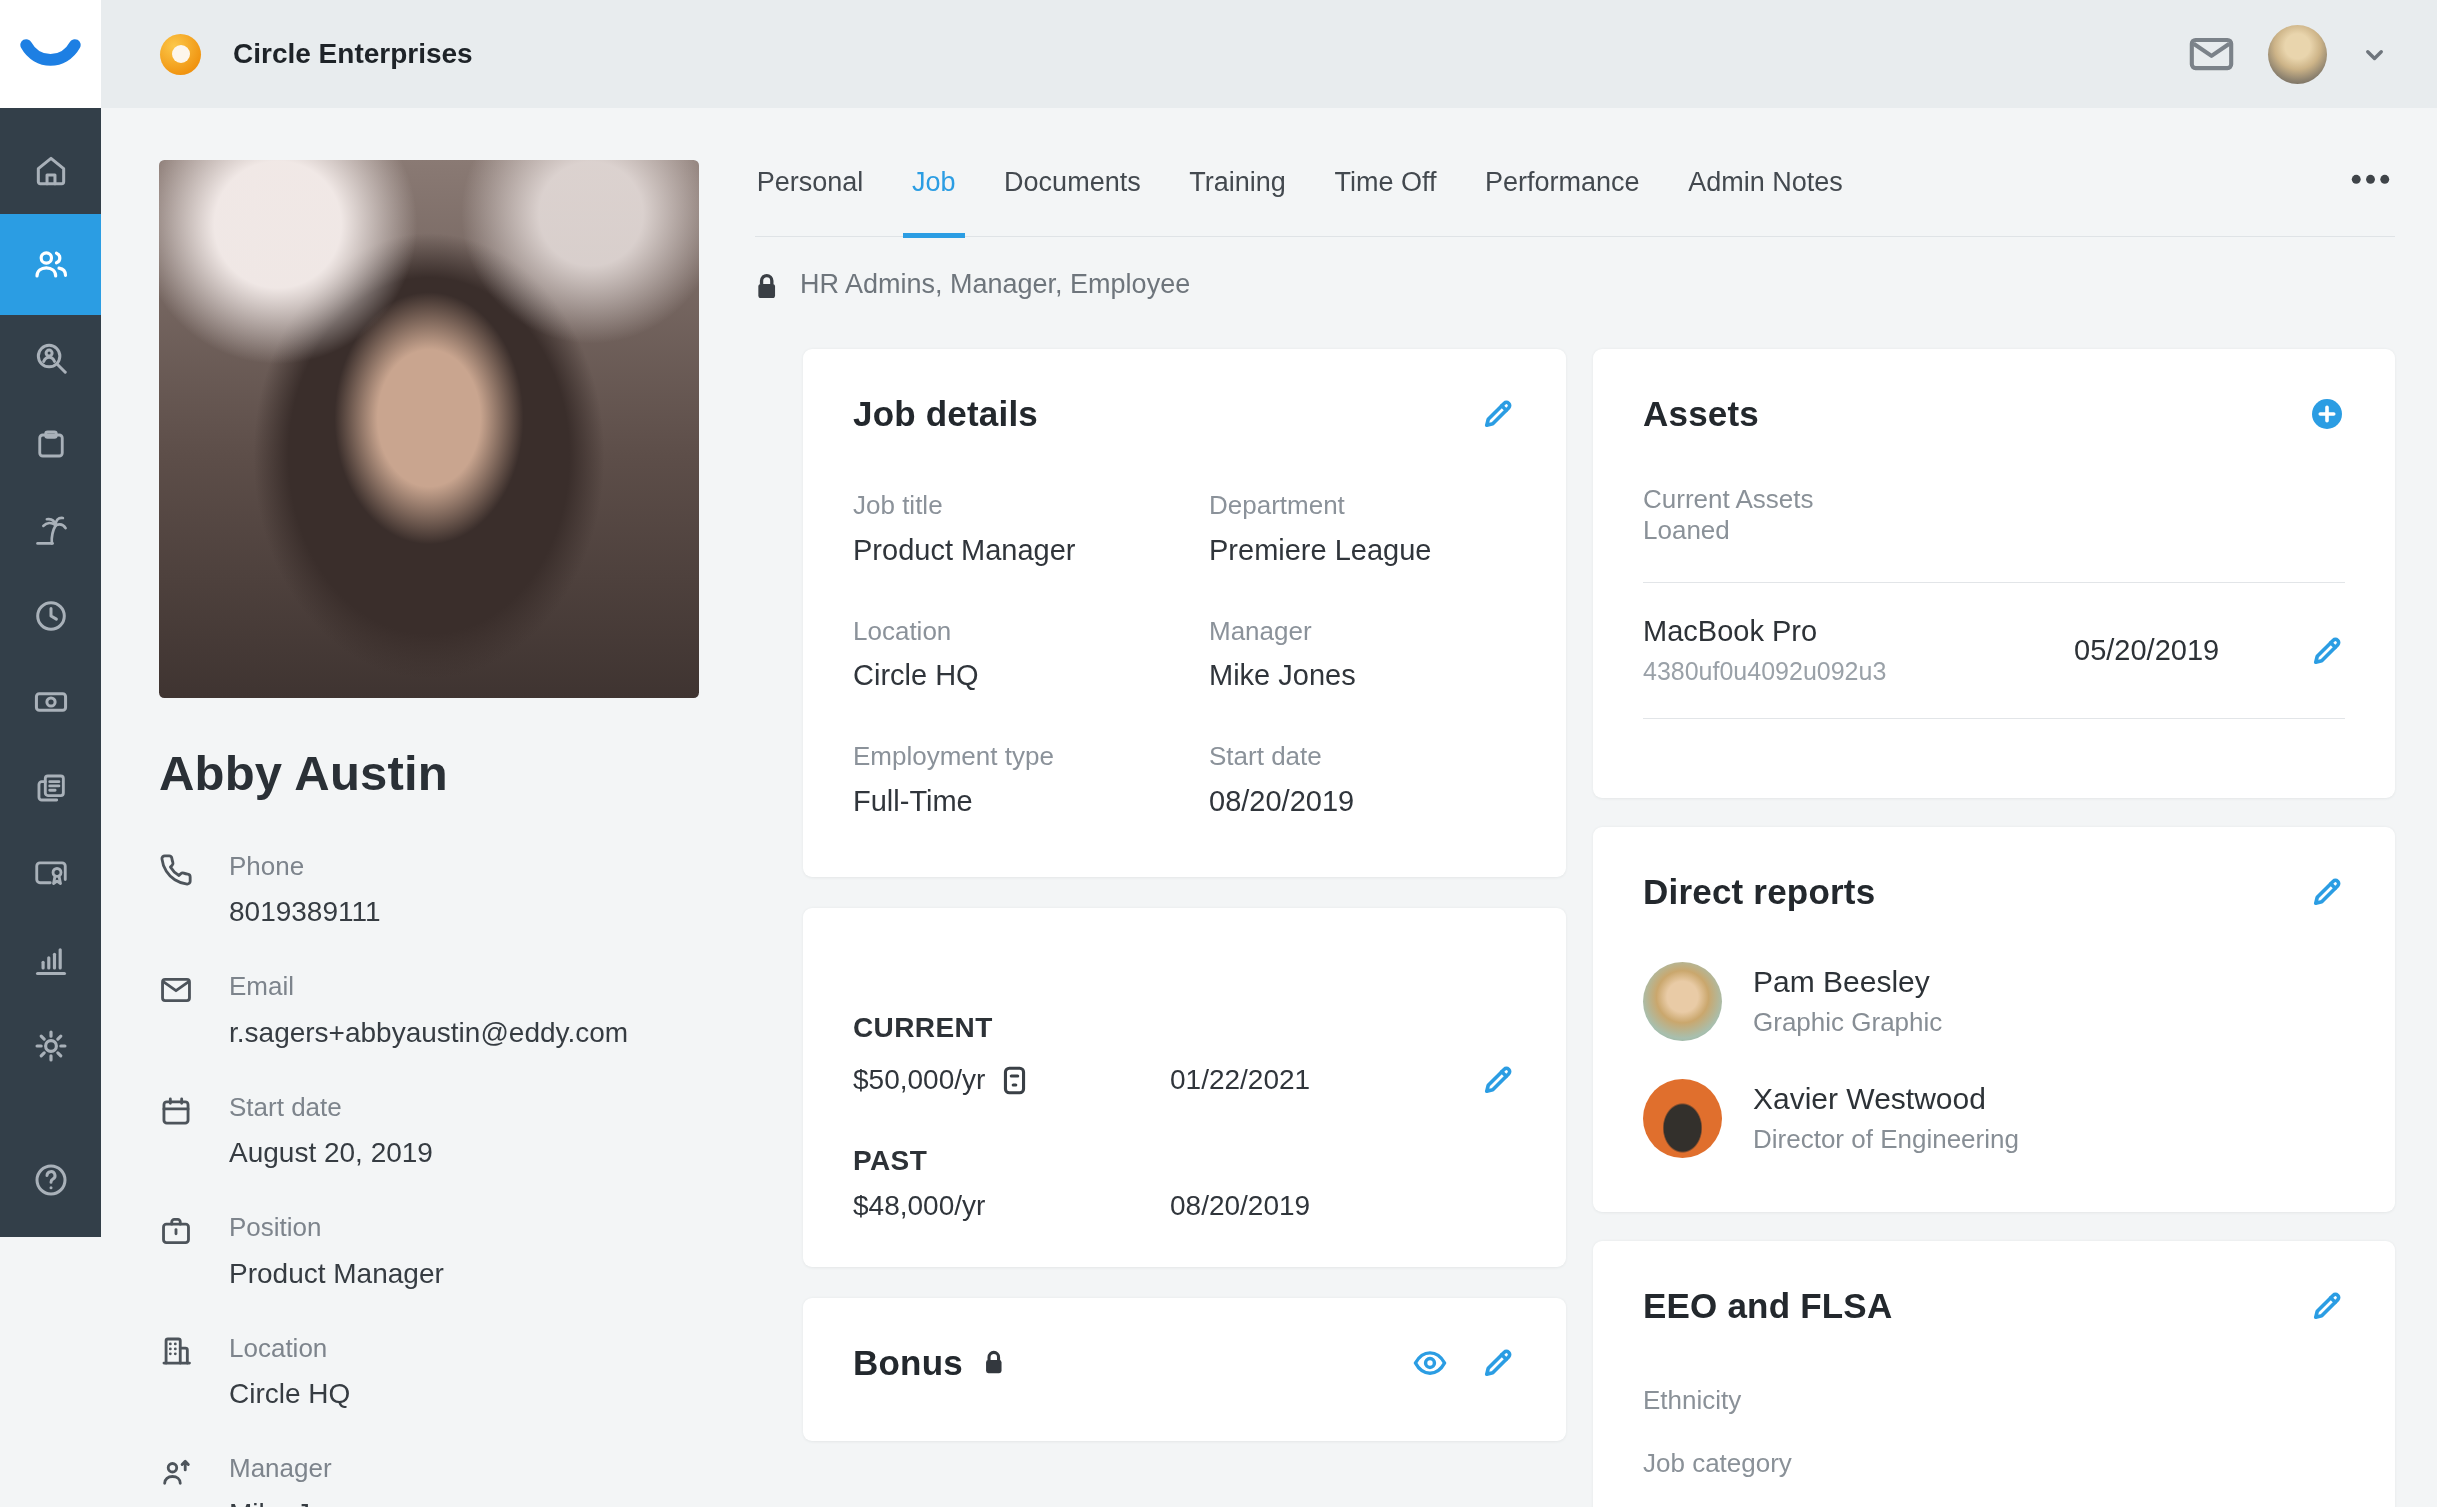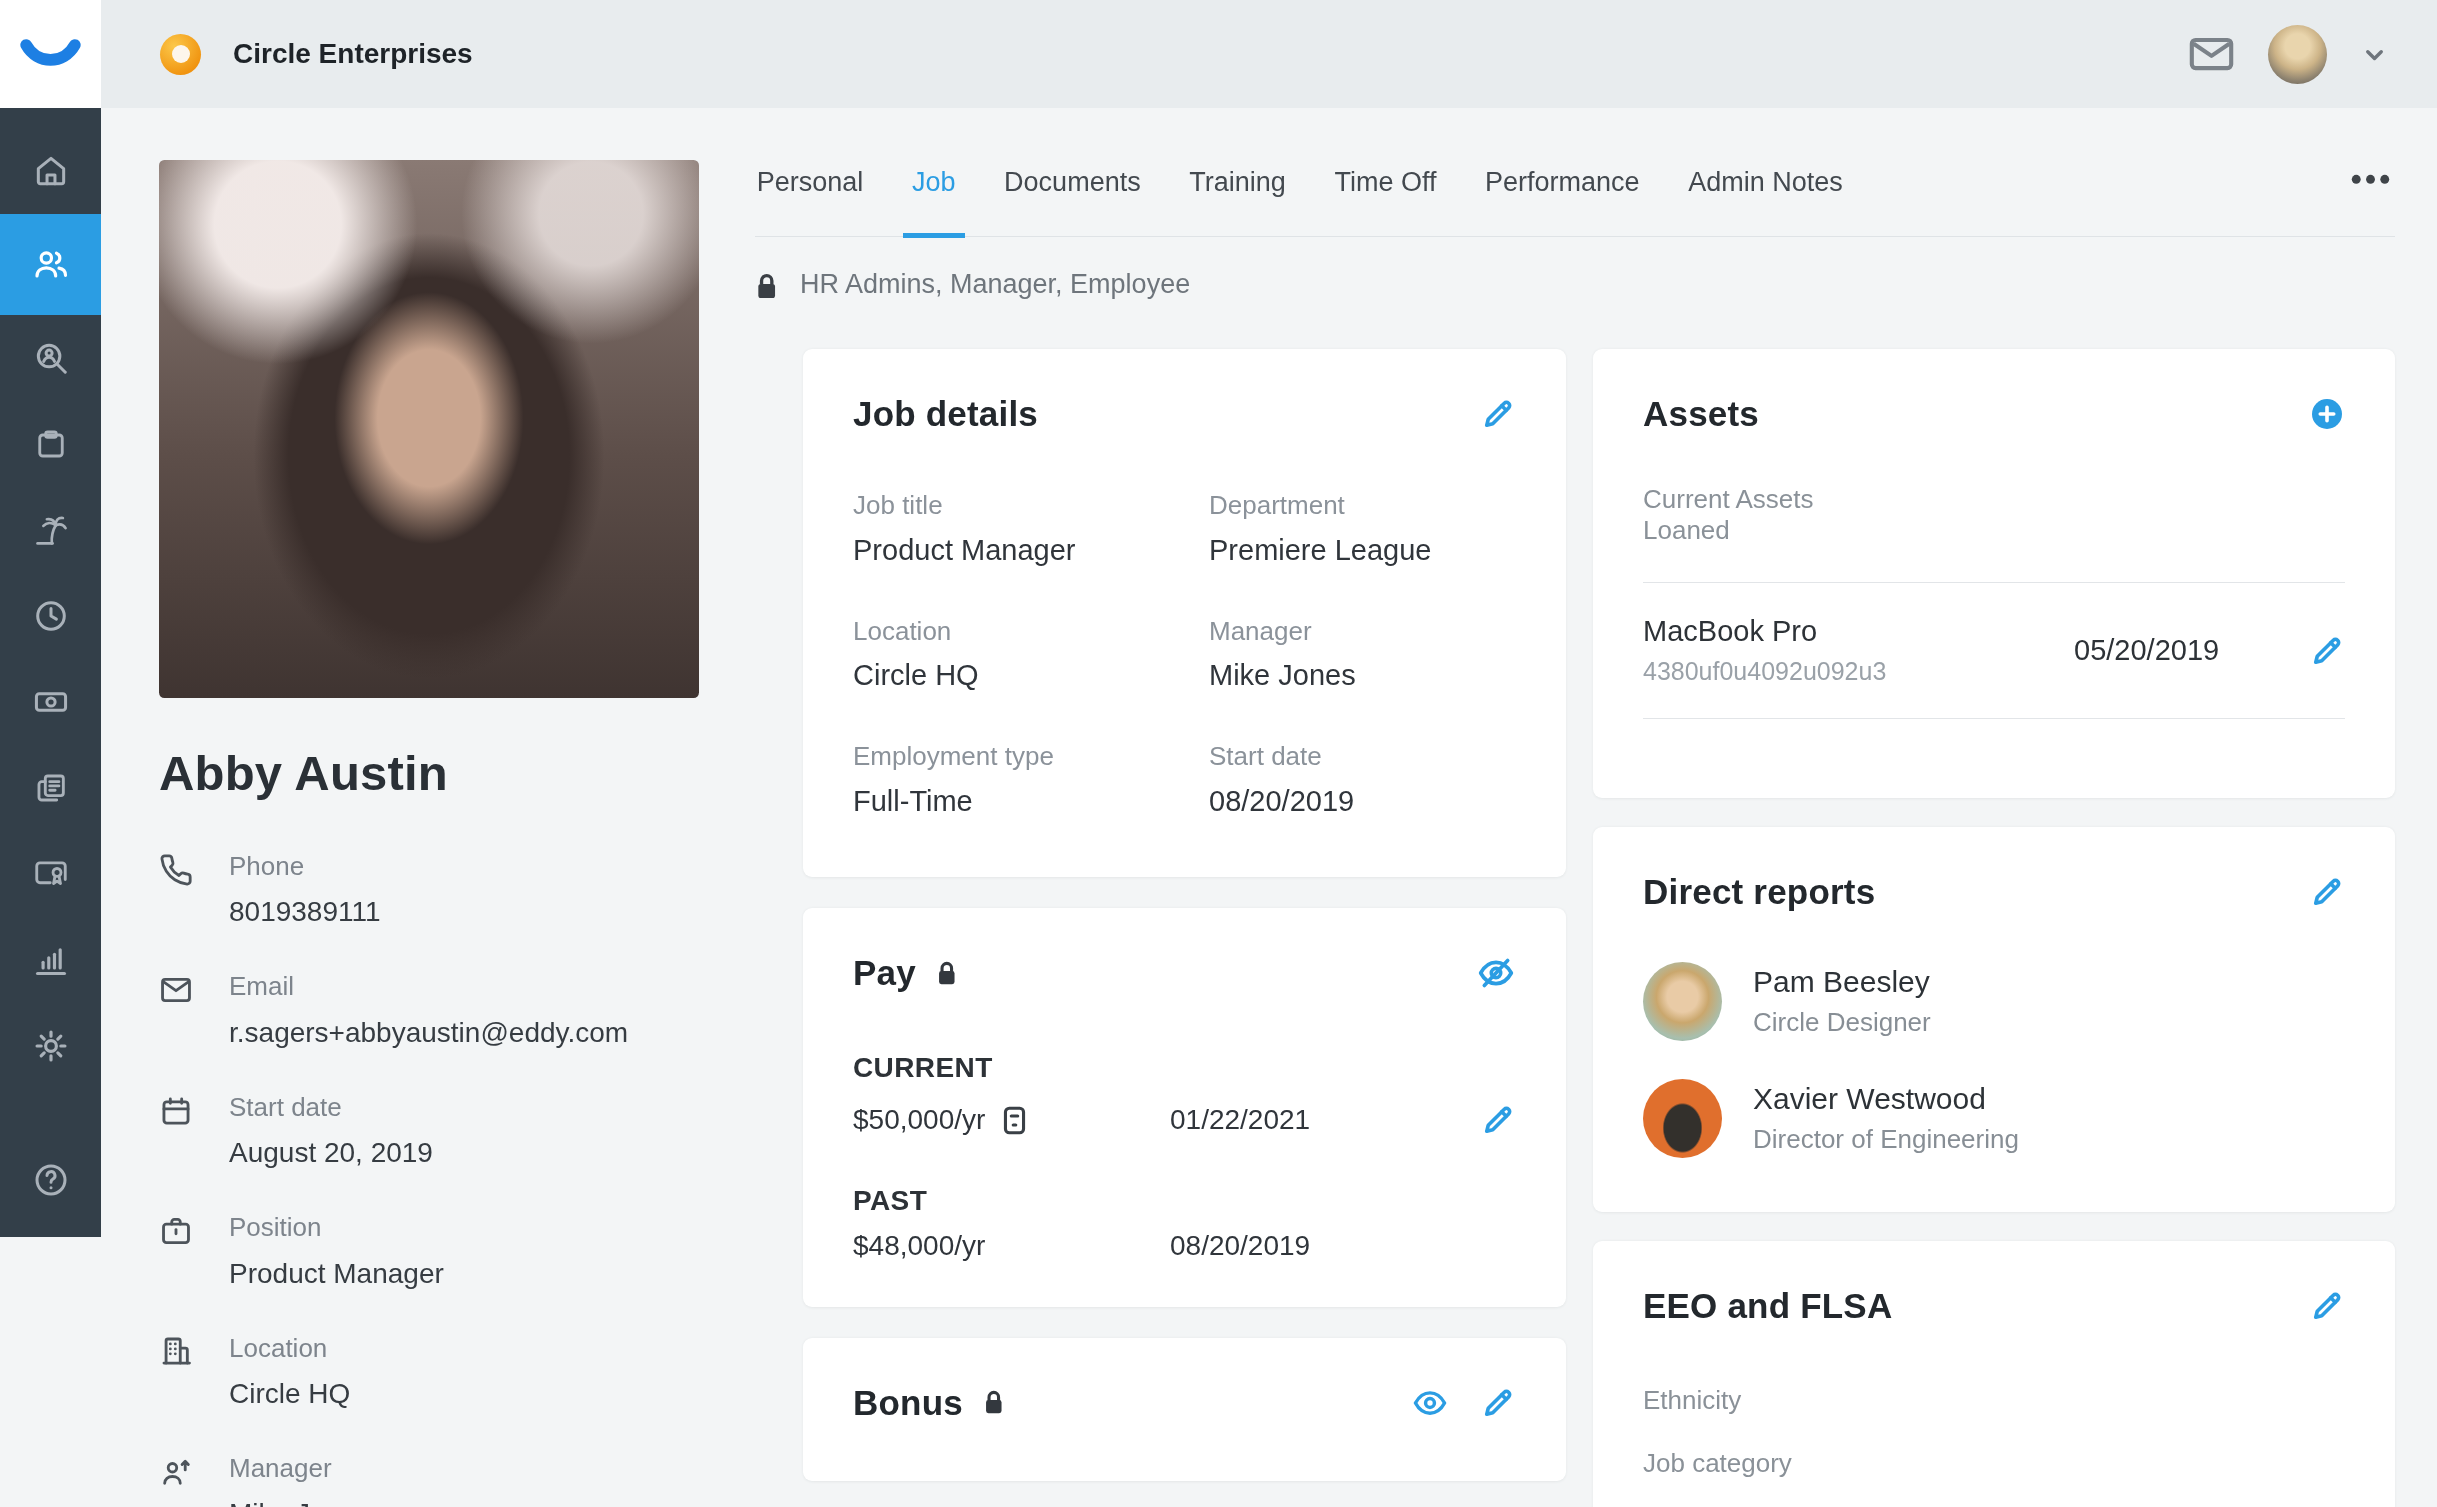--- a/index.html
+++ b/index.html
@@ -417,38 +417,20 @@
                   <div class="jd-value">Full-Time</div>
                 </div>
                 <div>
                   <div class="jd-label">Start date</div>
                   <div class="jd-value">08/20/2019</div>
                 </div>
               </div>
             </div>
 
             <div class="card">
-              <div class="card-head">
-                <span class="card-title">Pay</span>
-                <span class="lock">
-                    <svg width="21.6" height="25" viewBox="0 0 18 21">
-                      <path d="M5 9 V6 a4 4 0 0 1 8 0 v3" fill="none" stroke="#33383e" stroke-width="2.6"></path>
-                      <rect x="2.5" y="8.5" width="13" height="11" rx="2" fill="#33383e"></rect>
-                    </svg>
-                  </span>
-                <span class="head-icons">
-                    <span class="blue-ic">
-                      <svg width="40" height="40" viewBox="0 0 24 24" fill="none" stroke="currentColor" stroke-width="2.2" stroke-linecap="round" stroke-linejoin="round">
-                        <path d="M2.8 12 C5.2 7.6 8.4 5.6 12 5.6 s6.8 2 9.2 6.4 C18.8 16.4 15.6 18.4 12 18.4 s-6.8-2-9.2-6.4 Z"></path>
-                        <circle cx="12" cy="12" r="2.8"></circle>
-                        <path d="M5 19.5 L19 4.5"></path>
-                      </svg>
-                    </span>
-                  </span>
-              </div>
               <div class="pay-current">
                 <div class="sect-label">CURRENT</div>
                 <div class="pay-row">
                   <span class="pay-amount">
                     <span>$50,000/yr</span>
                     <span class="note-ic">
                         <svg width="27" height="31" viewBox="0 0 20 24" fill="none" stroke="currentColor" stroke-width="2.4" stroke-linecap="round">
                           <rect x="3" y="2.5" width="14" height="19" rx="3"></rect>
                           <path d="M7.5 8.5 h5"></path>
                           <path d="M9 15.5 h2"></path>
@@ -546,21 +528,21 @@
                         <path d="M14.5 6.5 l3 3"></path>
                       </svg>
                     </span>
                   </span>
               </div>
               <div class="reports">
                 <div class="report">
                   <span class="r-avatar pam"></span>
                   <span>
                     <div class="r-name">Pam Beesley</div>
-                    <div class="r-role">Circle Designer</div>
+                    <div class="r-role">Graphic Graphic</div>
                   </span>
                 </div>
                 <div class="report">
                   <span class="r-avatar xavier"></span>
                   <span>
                     <div class="r-name">Xavier Westwood</div>
                     <div class="r-role">Director of Engineering</div>
                   </span>
                 </div>
               </div>

